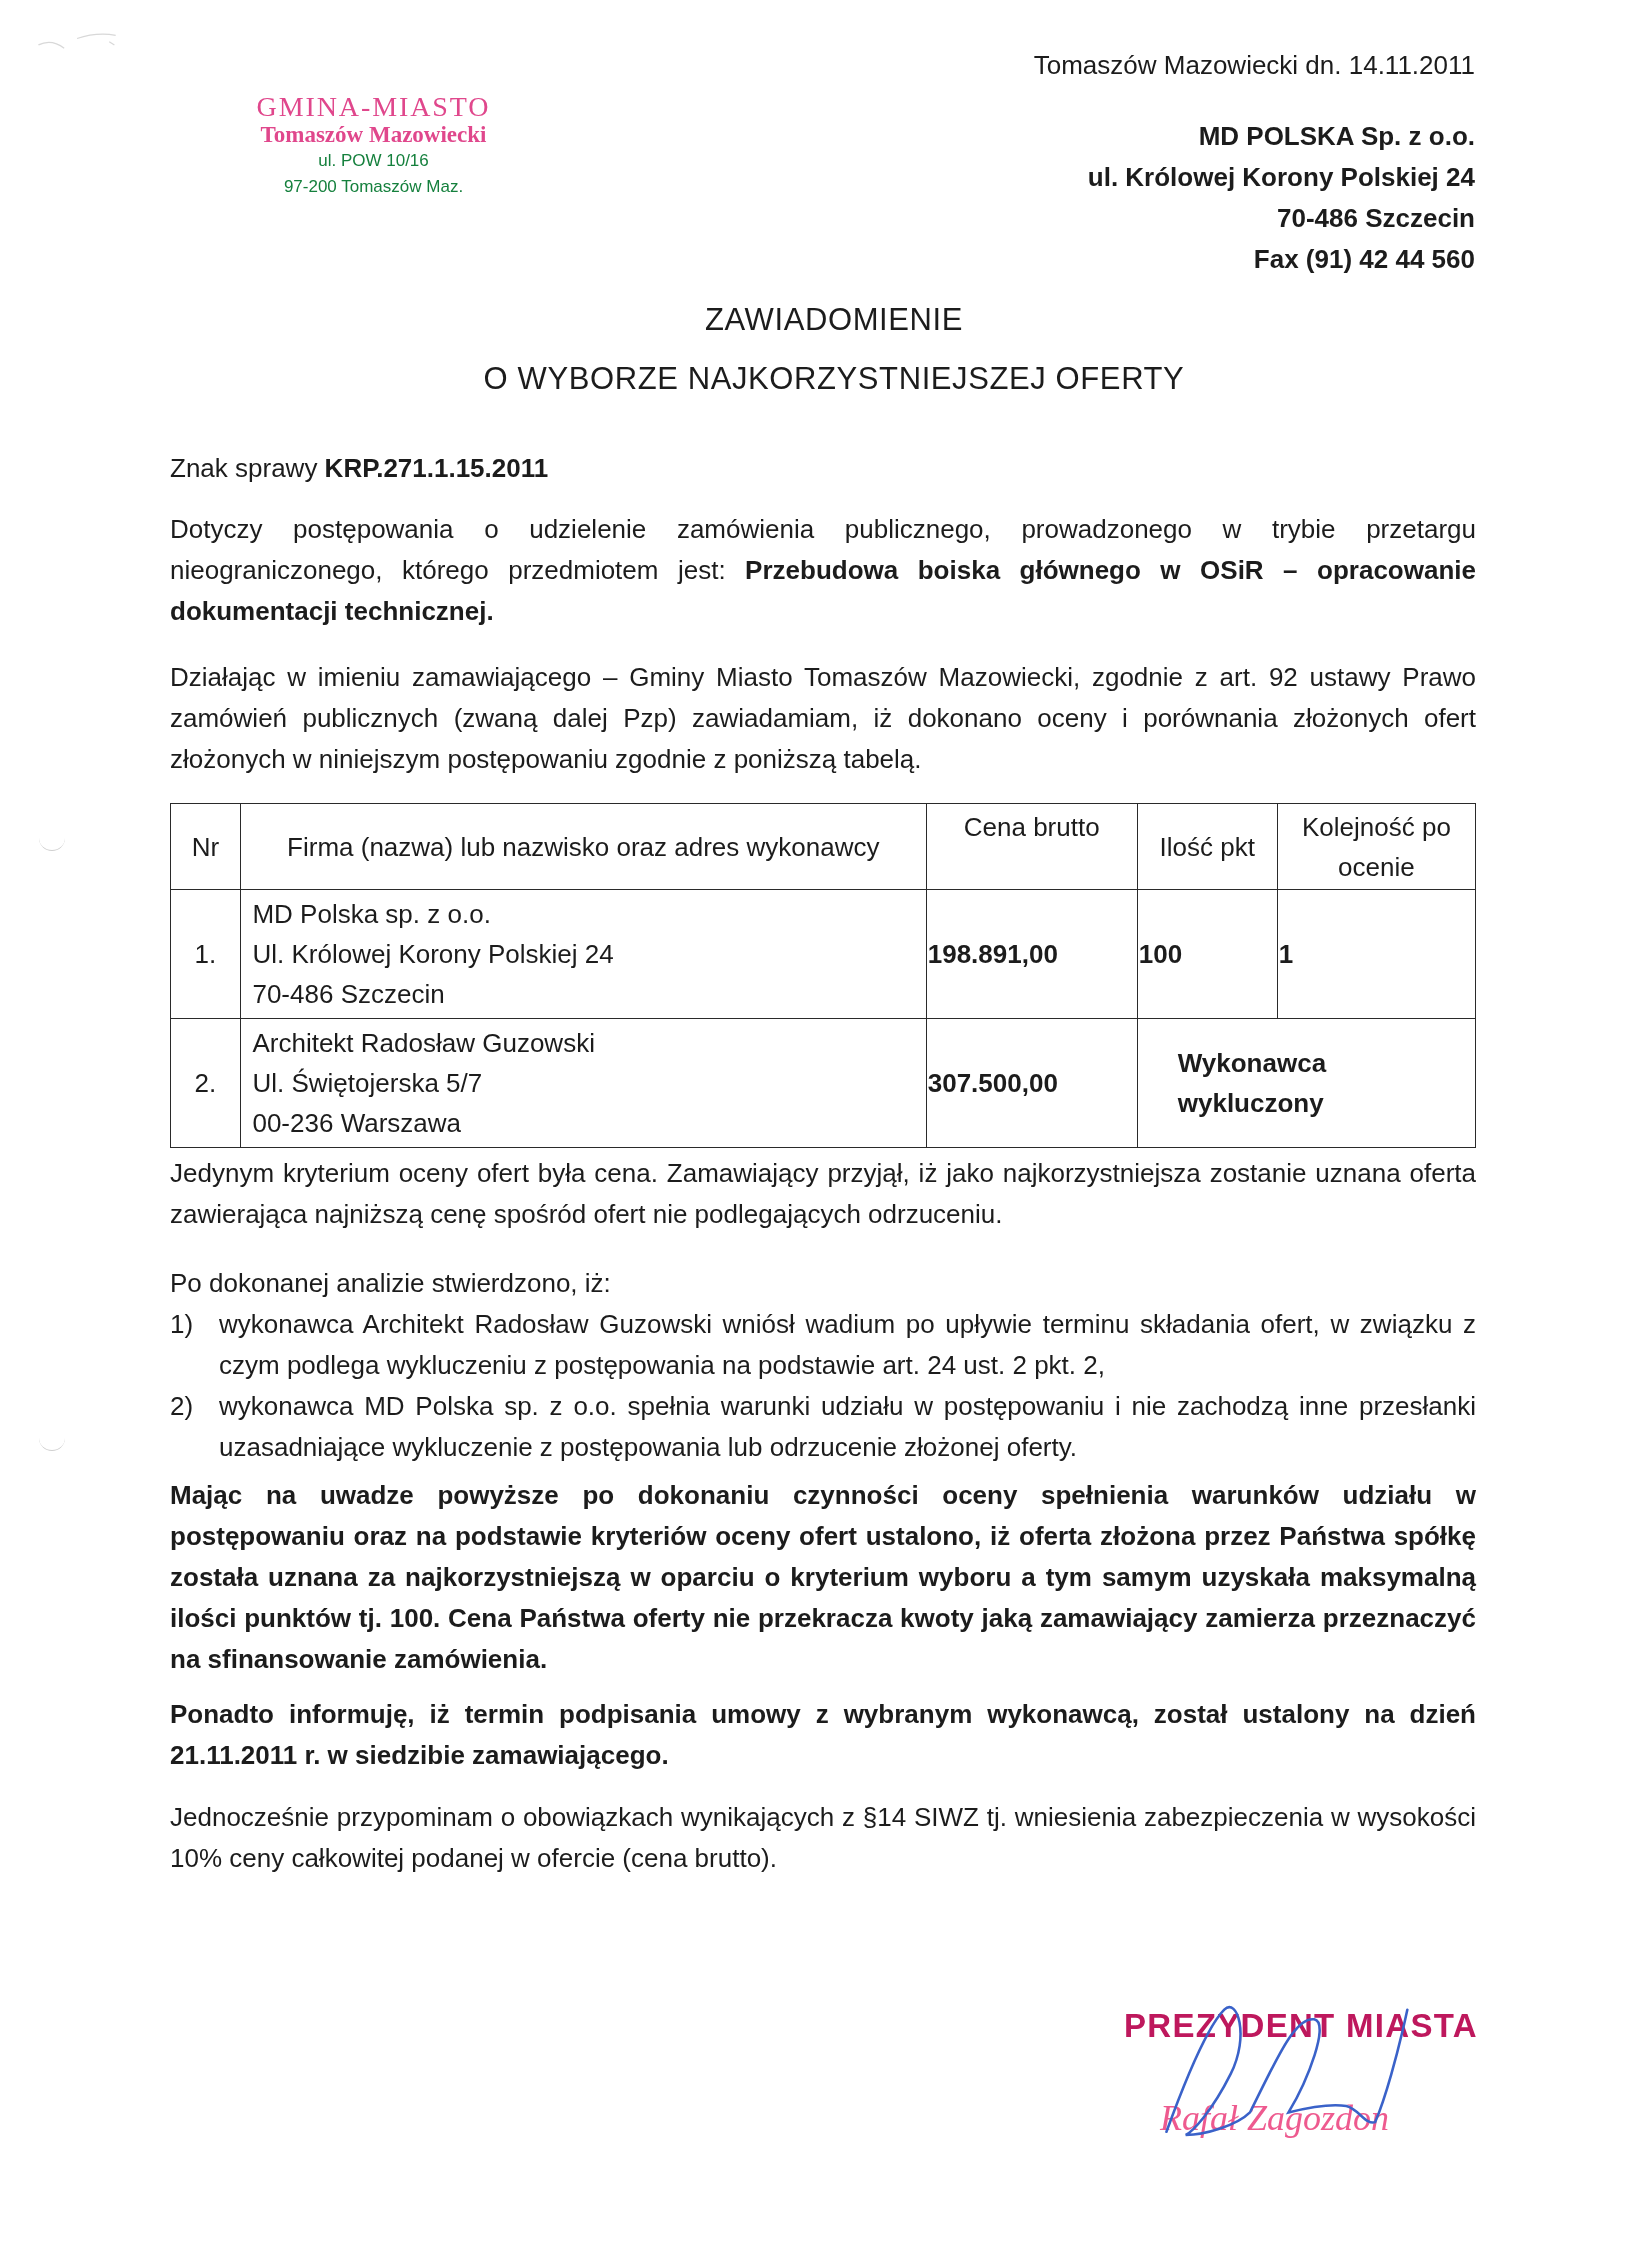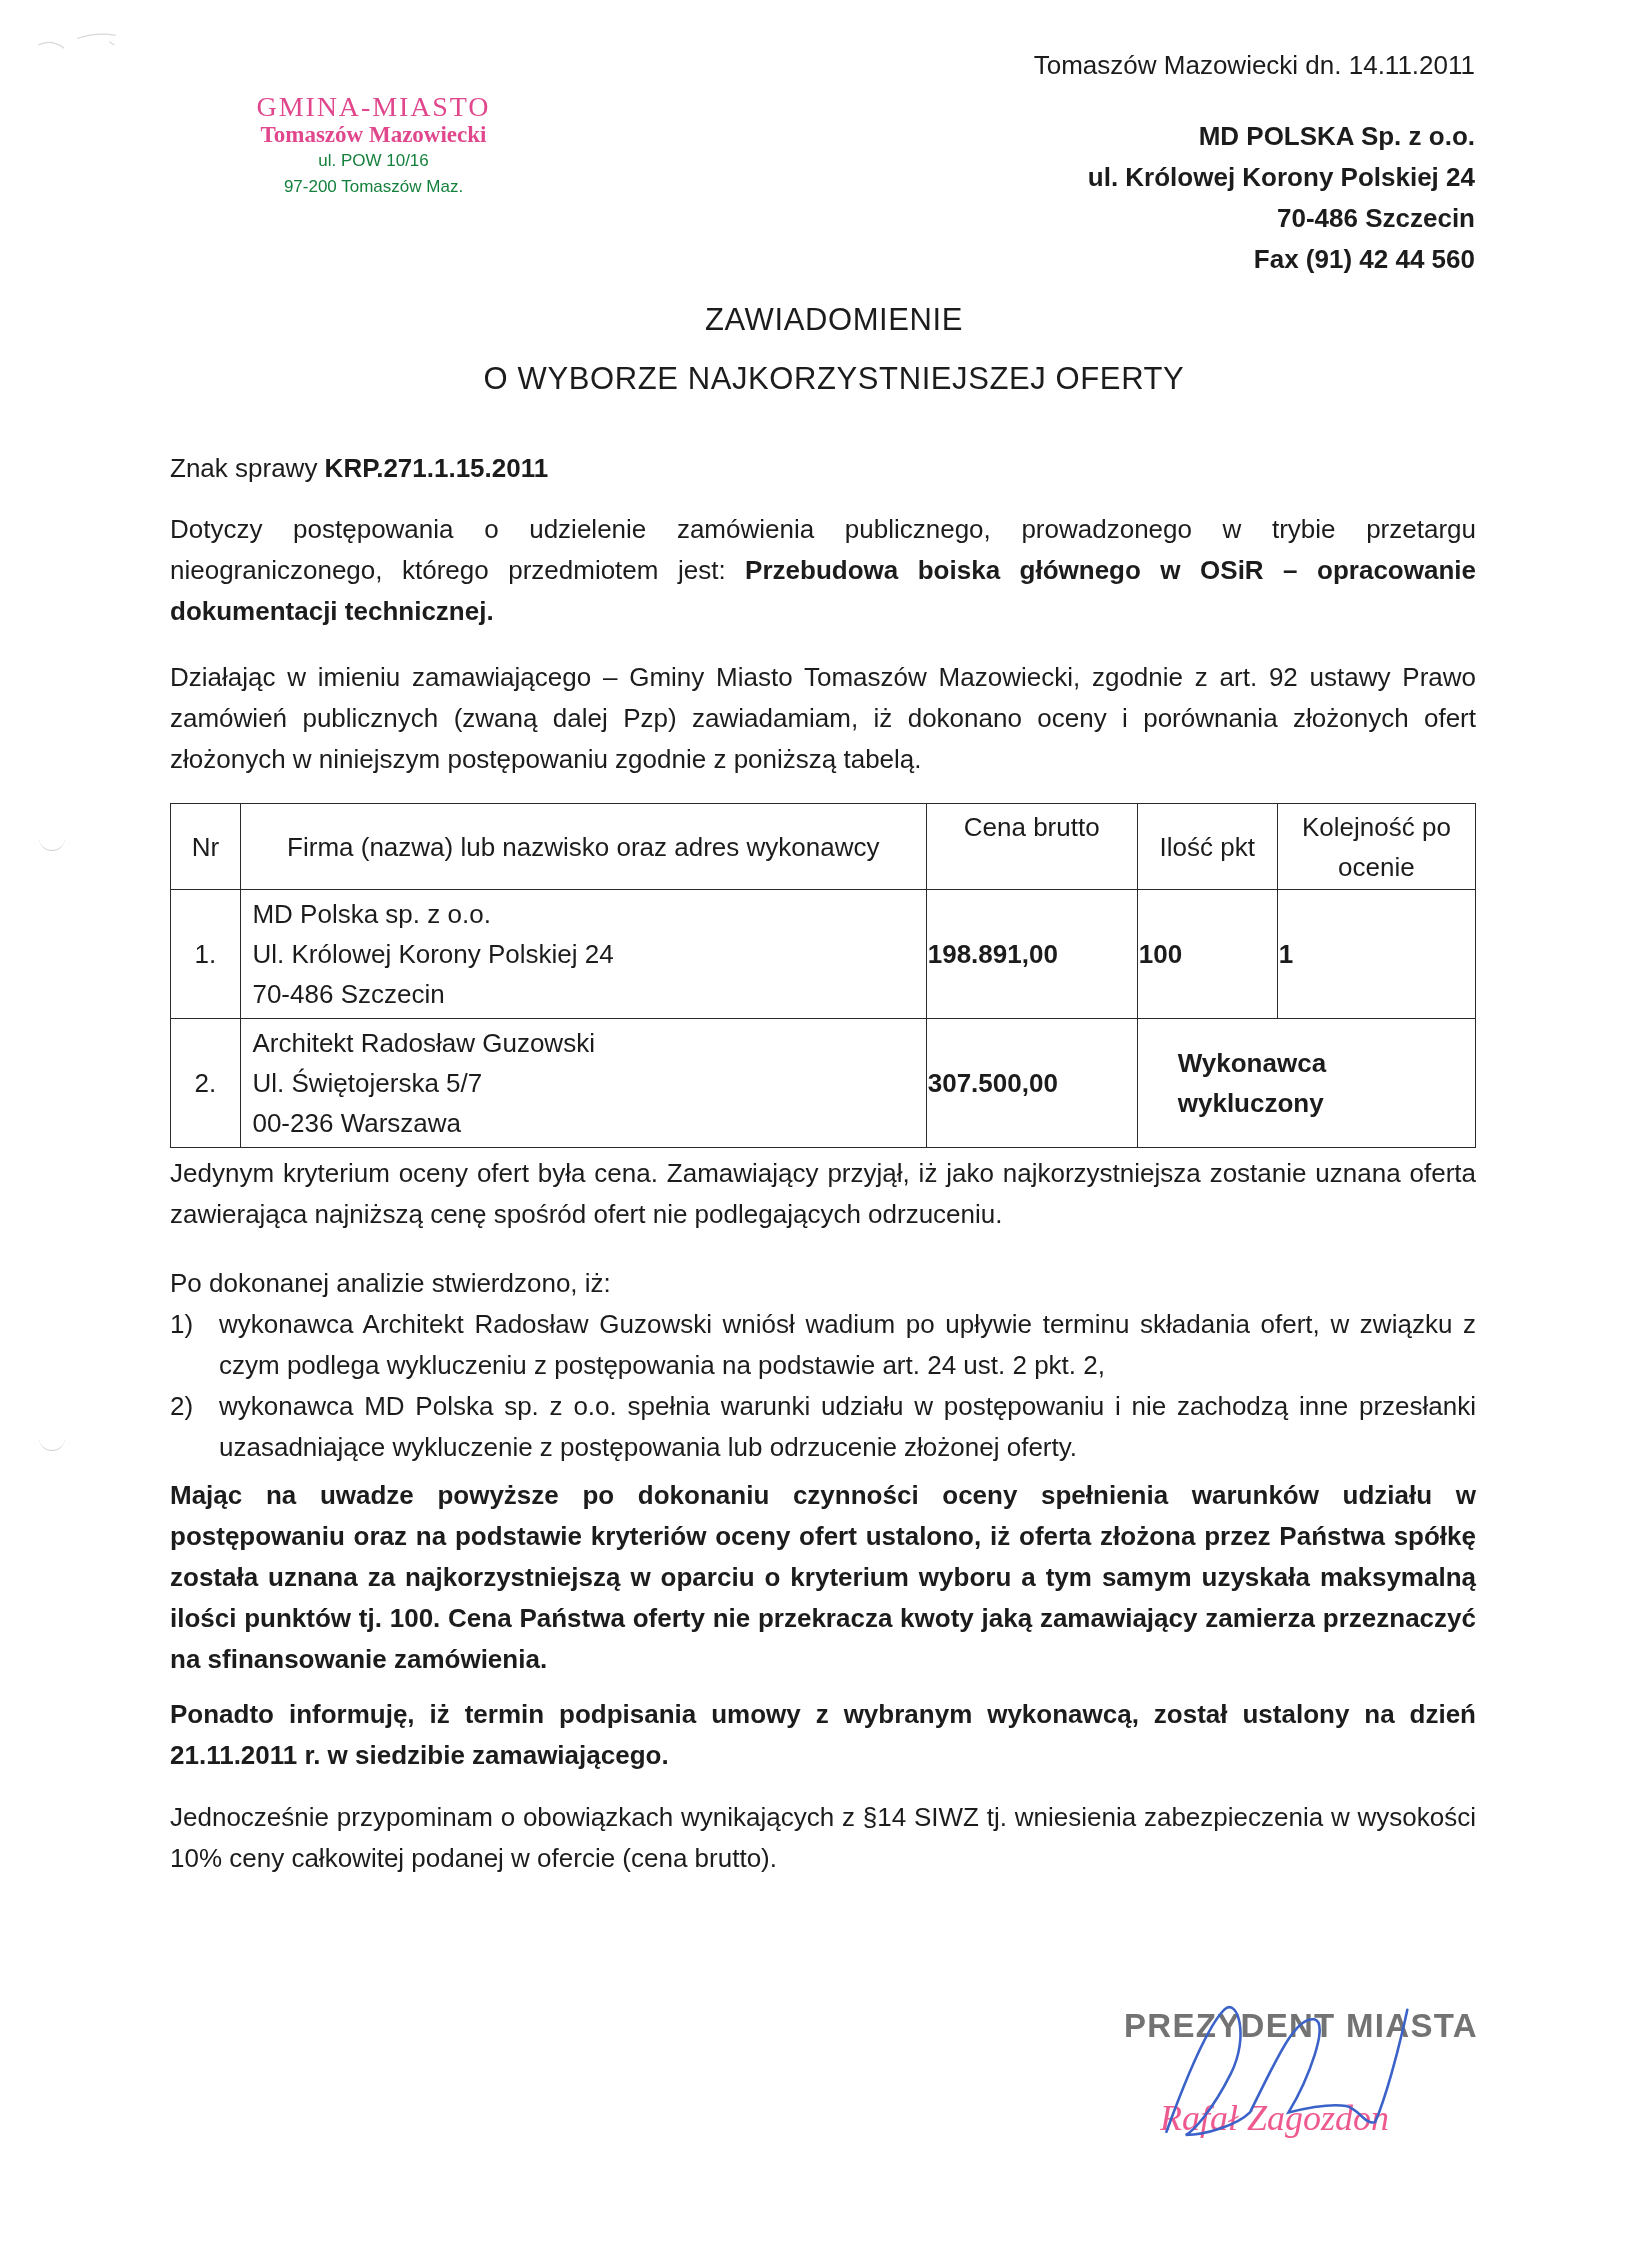--- a/index.html
+++ b/index.html
@@ -31,21 +31,21 @@
   table.offers td.nr { text-align:center; width:67px; }
   table.offers td.firm { text-align:left; padding:3.9px 11.6px; width:664px; }
   table.offers td.num { font-weight:bold; }
   .col-price { width:200px; } .col-pts { width:129px; } .col-rank { width:187px;margin-left:36px; }
 
   ol.findings { list-style:none; margin:0; padding:0; }
   ol.findings li { position:relative; padding-left:49px; }
   ol.findings li .marker { position:absolute; left:0; top:0; }
 
   
-  .sig-stamp1 { left:1124px; top:2007px; font-size:33px; font-weight:bold; color:#737373; letter-spacing:1.3px;text-align:right; }
+  .sig-stamp1 { left:1124px; top:2007px; font-size:33px; font-weight:bold; color:#be185d; letter-spacing:1.3px;text-align:right; }
   .sig-stamp2 { left:1160px; top:2097px; font-family:"Liberation Serif", "DejaVu Serif", serif; font-style:italic; font-size:36px; color:#ee5a8f; }
   .sig-scribble { left:1153px; top:1984px; }
   .scan-mark { left:32px; top:19.3px; }
   .margin-tick { left:39px; width:26px; height:13px; border-bottom:1.3px solid #cfcfcf; border-radius:0 0 19.3px 19.3px; }
 </style>
 </head>
 <body>
 
 <svg class="abs scan-mark" width="103" height="39" viewBox="0 0 160 60">
   <path d="M10 40 Q30 30 50 45 M70 30 Q100 20 130 25 M120 35 L128 40" stroke="#d8d8d8" stroke-width="2" fill="none"></path>

